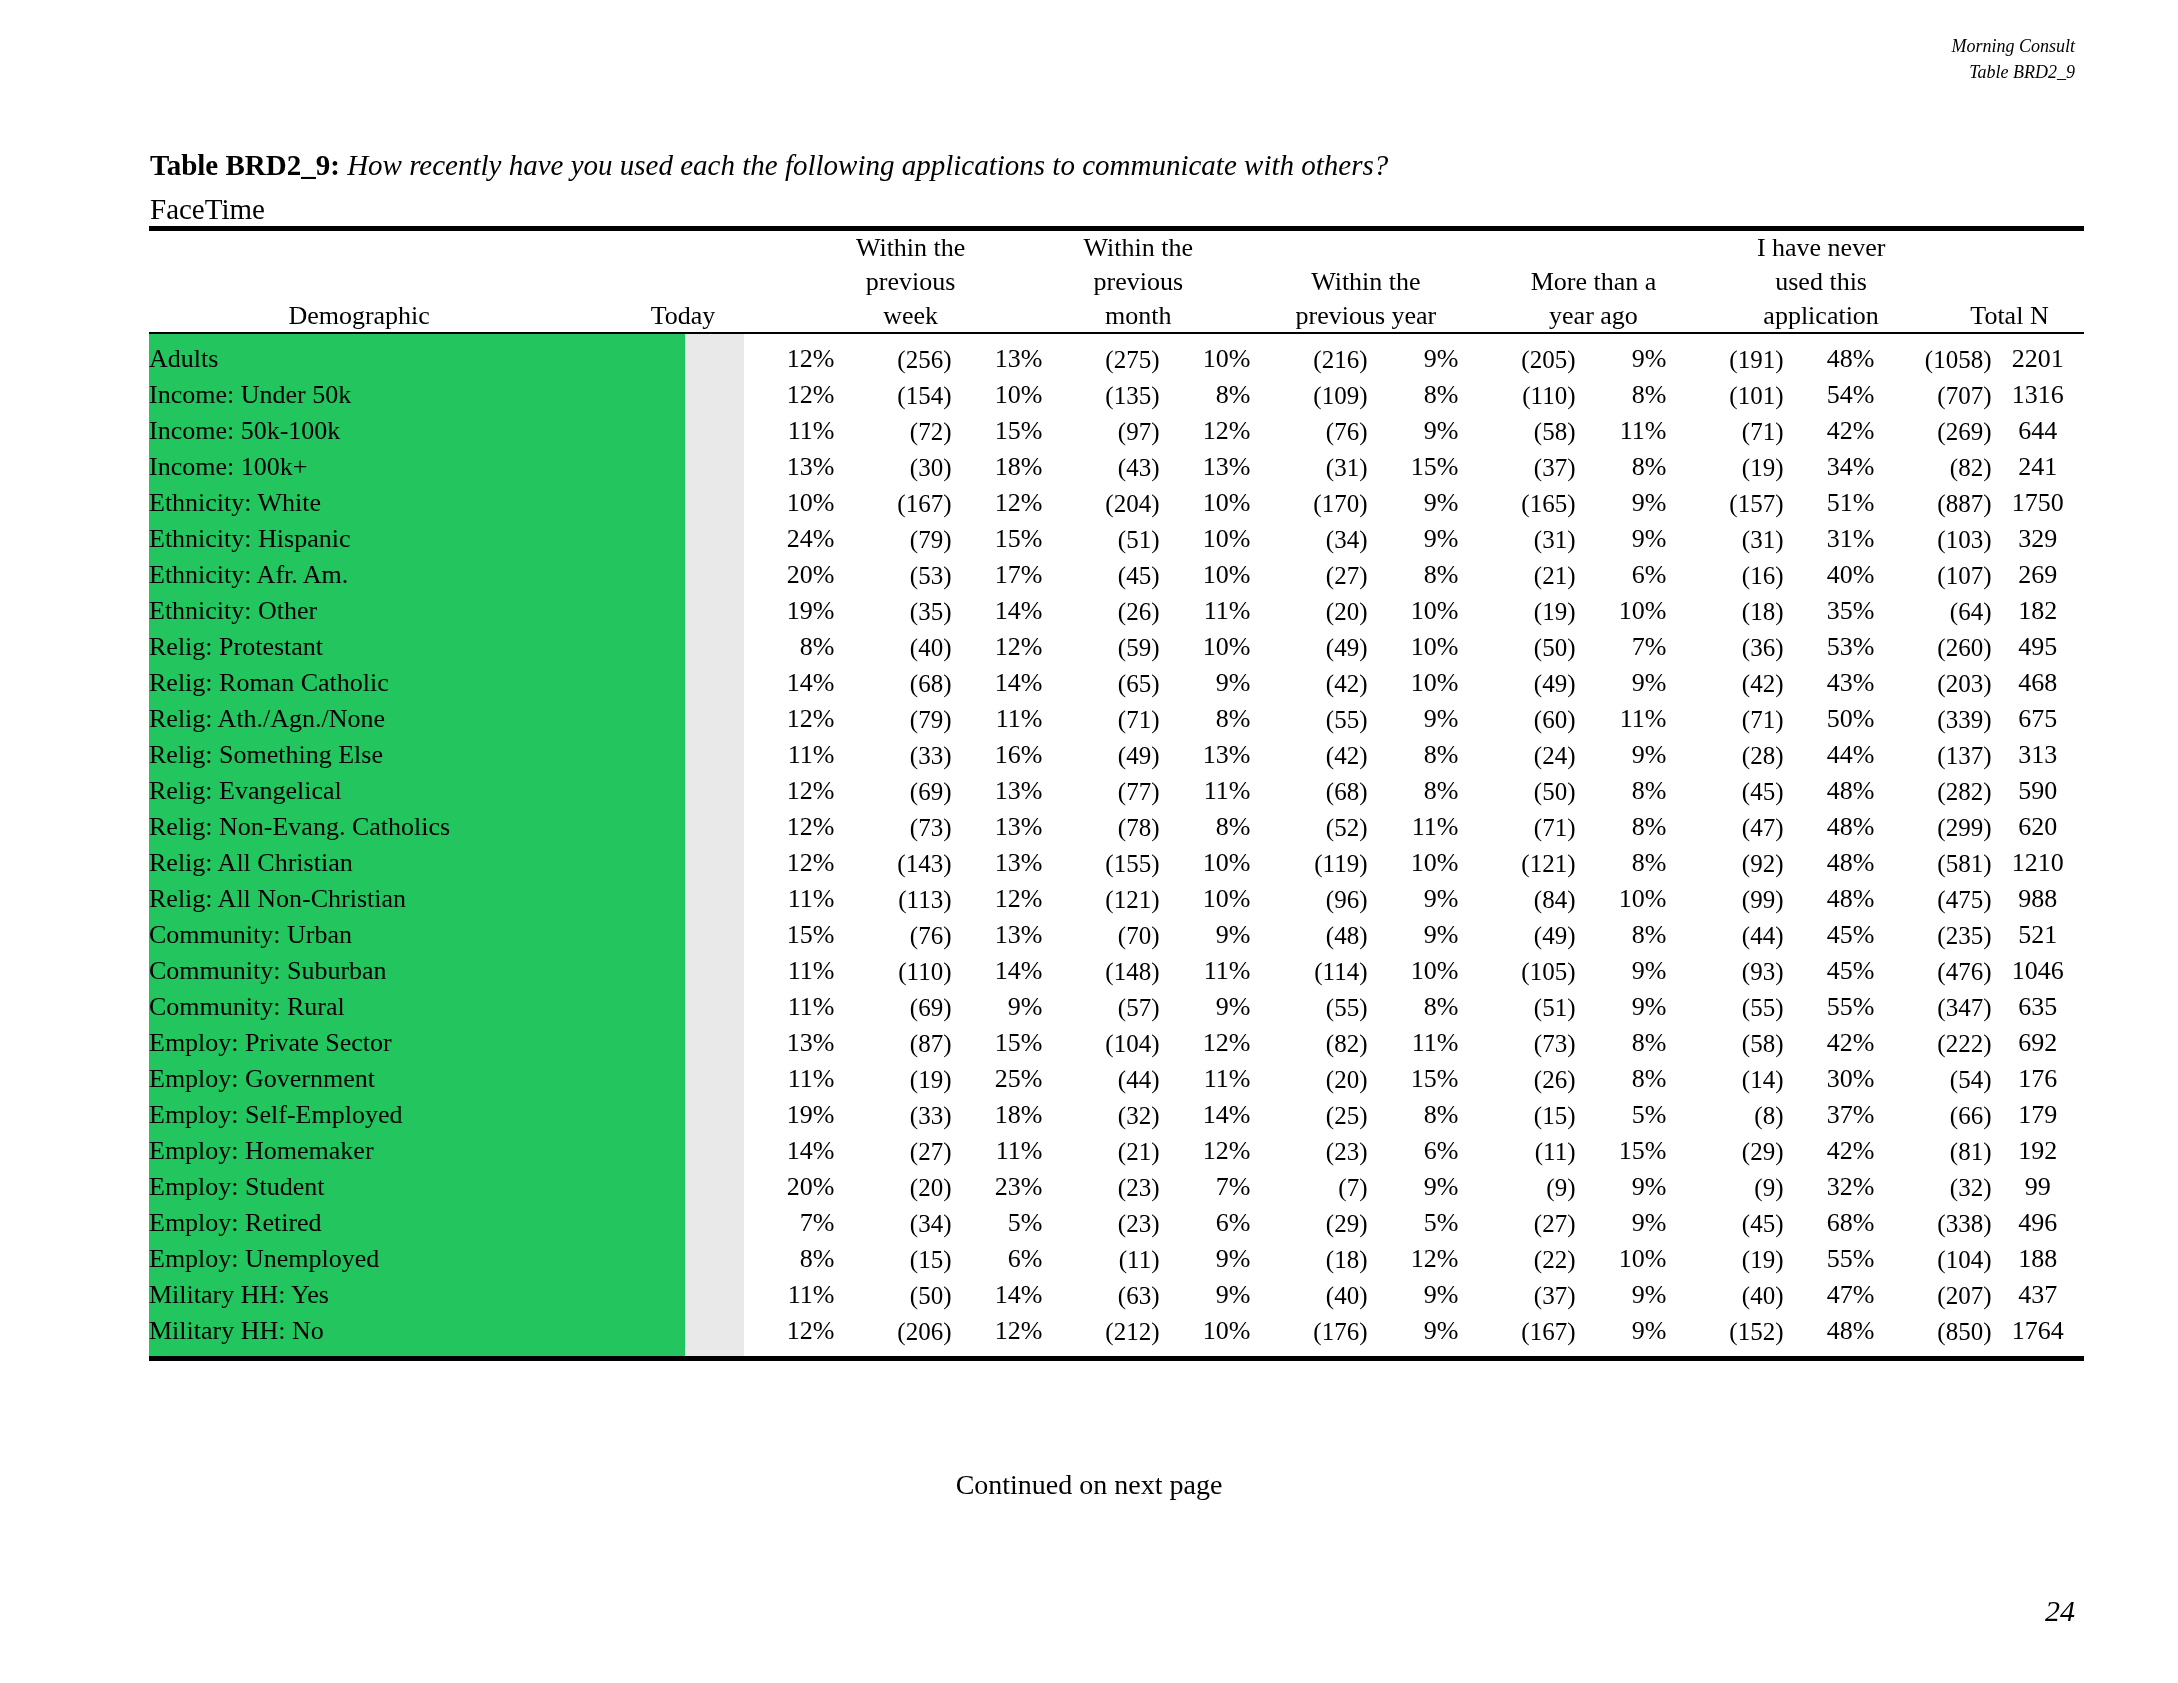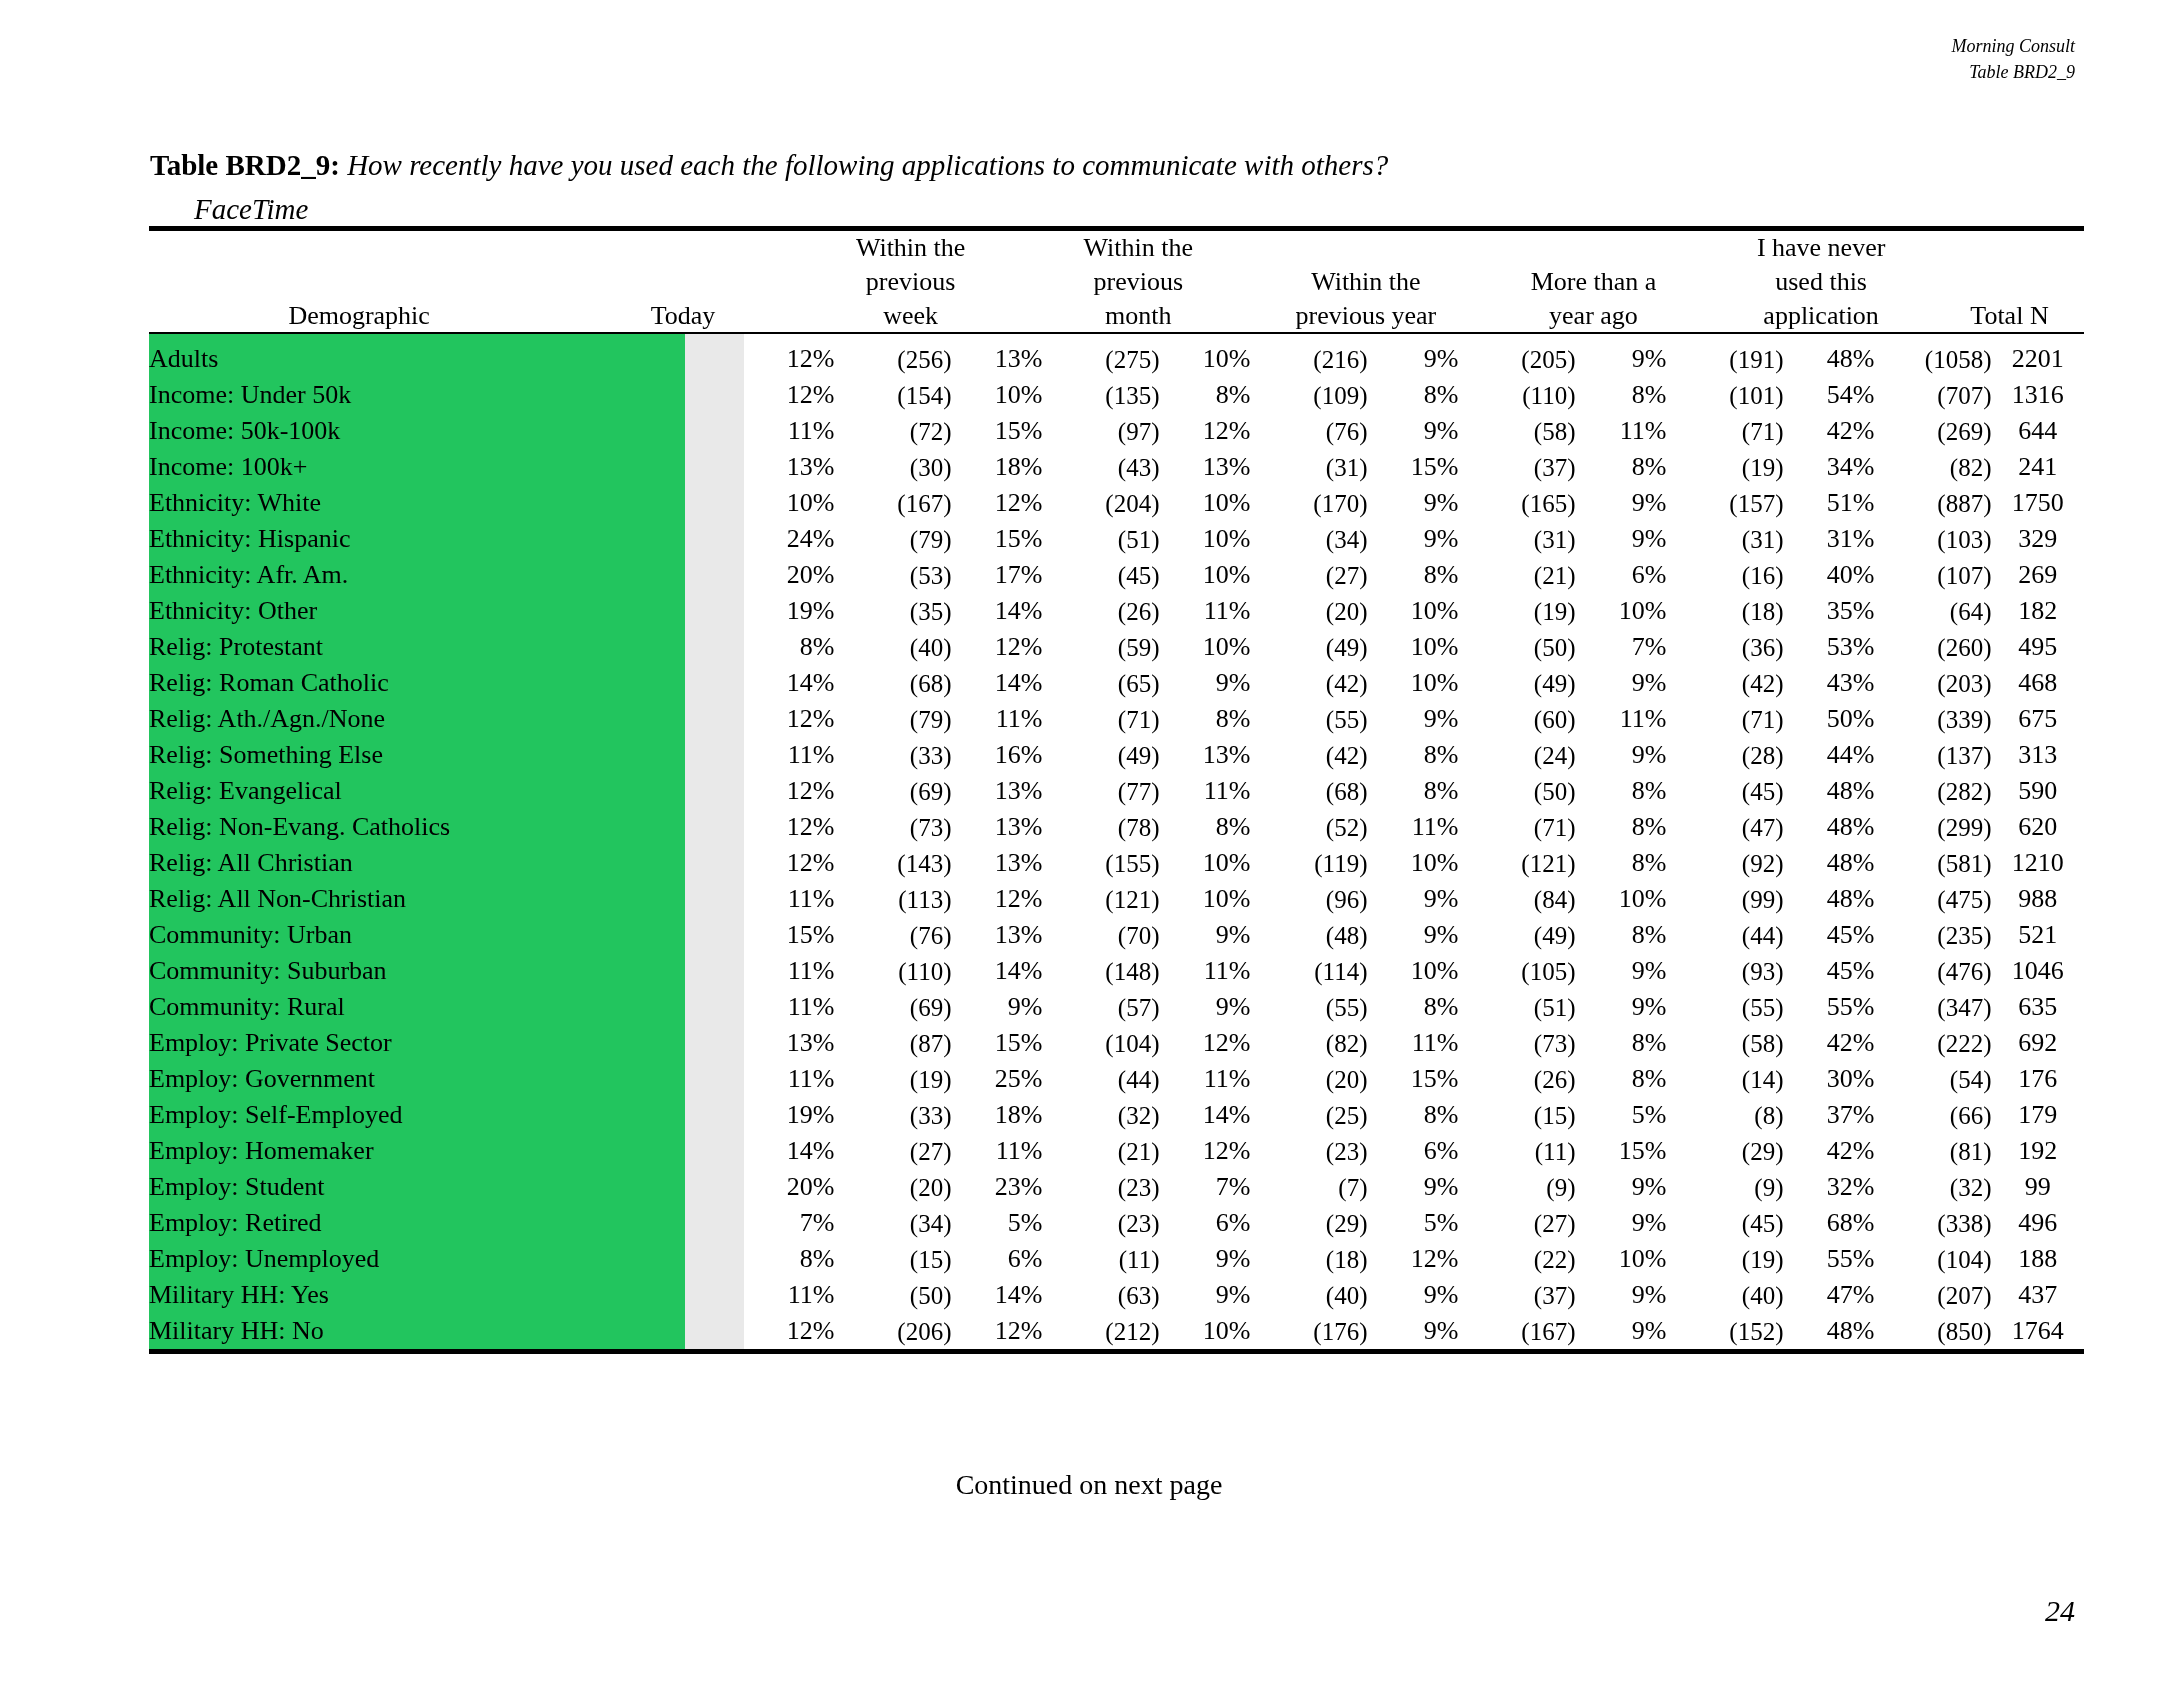--- a/index.html
+++ b/index.html
@@ -44,24 +44,22 @@
     line-height: 1.42;
   }
   .title-label {
     font-weight: bold;
     font-style: normal;
   }
   .title-question {
     font-style: italic;
   }
   .title-sub {
-    font-style: italic;
     display: block;
     margin-top: 3px;
-    margin-left: 44px;
   }
 
   
   .table-wrap {
     position: absolute;
     top: 226px;
     left: 149px;
     width: 1935px;
   }
   table.data {
@@ -142,21 +140,21 @@
     text-align: center;
     padding-right: 16px;
     white-space: nowrap;
   }
   td.spacer-shade {
     background: #e9e9e9;
     width: 59px;
   }
 
   tbody tr:first-child td { padding-top: 7px; }
-  tbody tr:last-child  td { }
+  tbody tr:last-child  td { padding-bottom: 7px; }
 
   
   .footnote {
     position: absolute;
     top: 1469px;
     left: 0;
     width: 2178px;
     text-align: center;
     font-size: 28px;
   }

